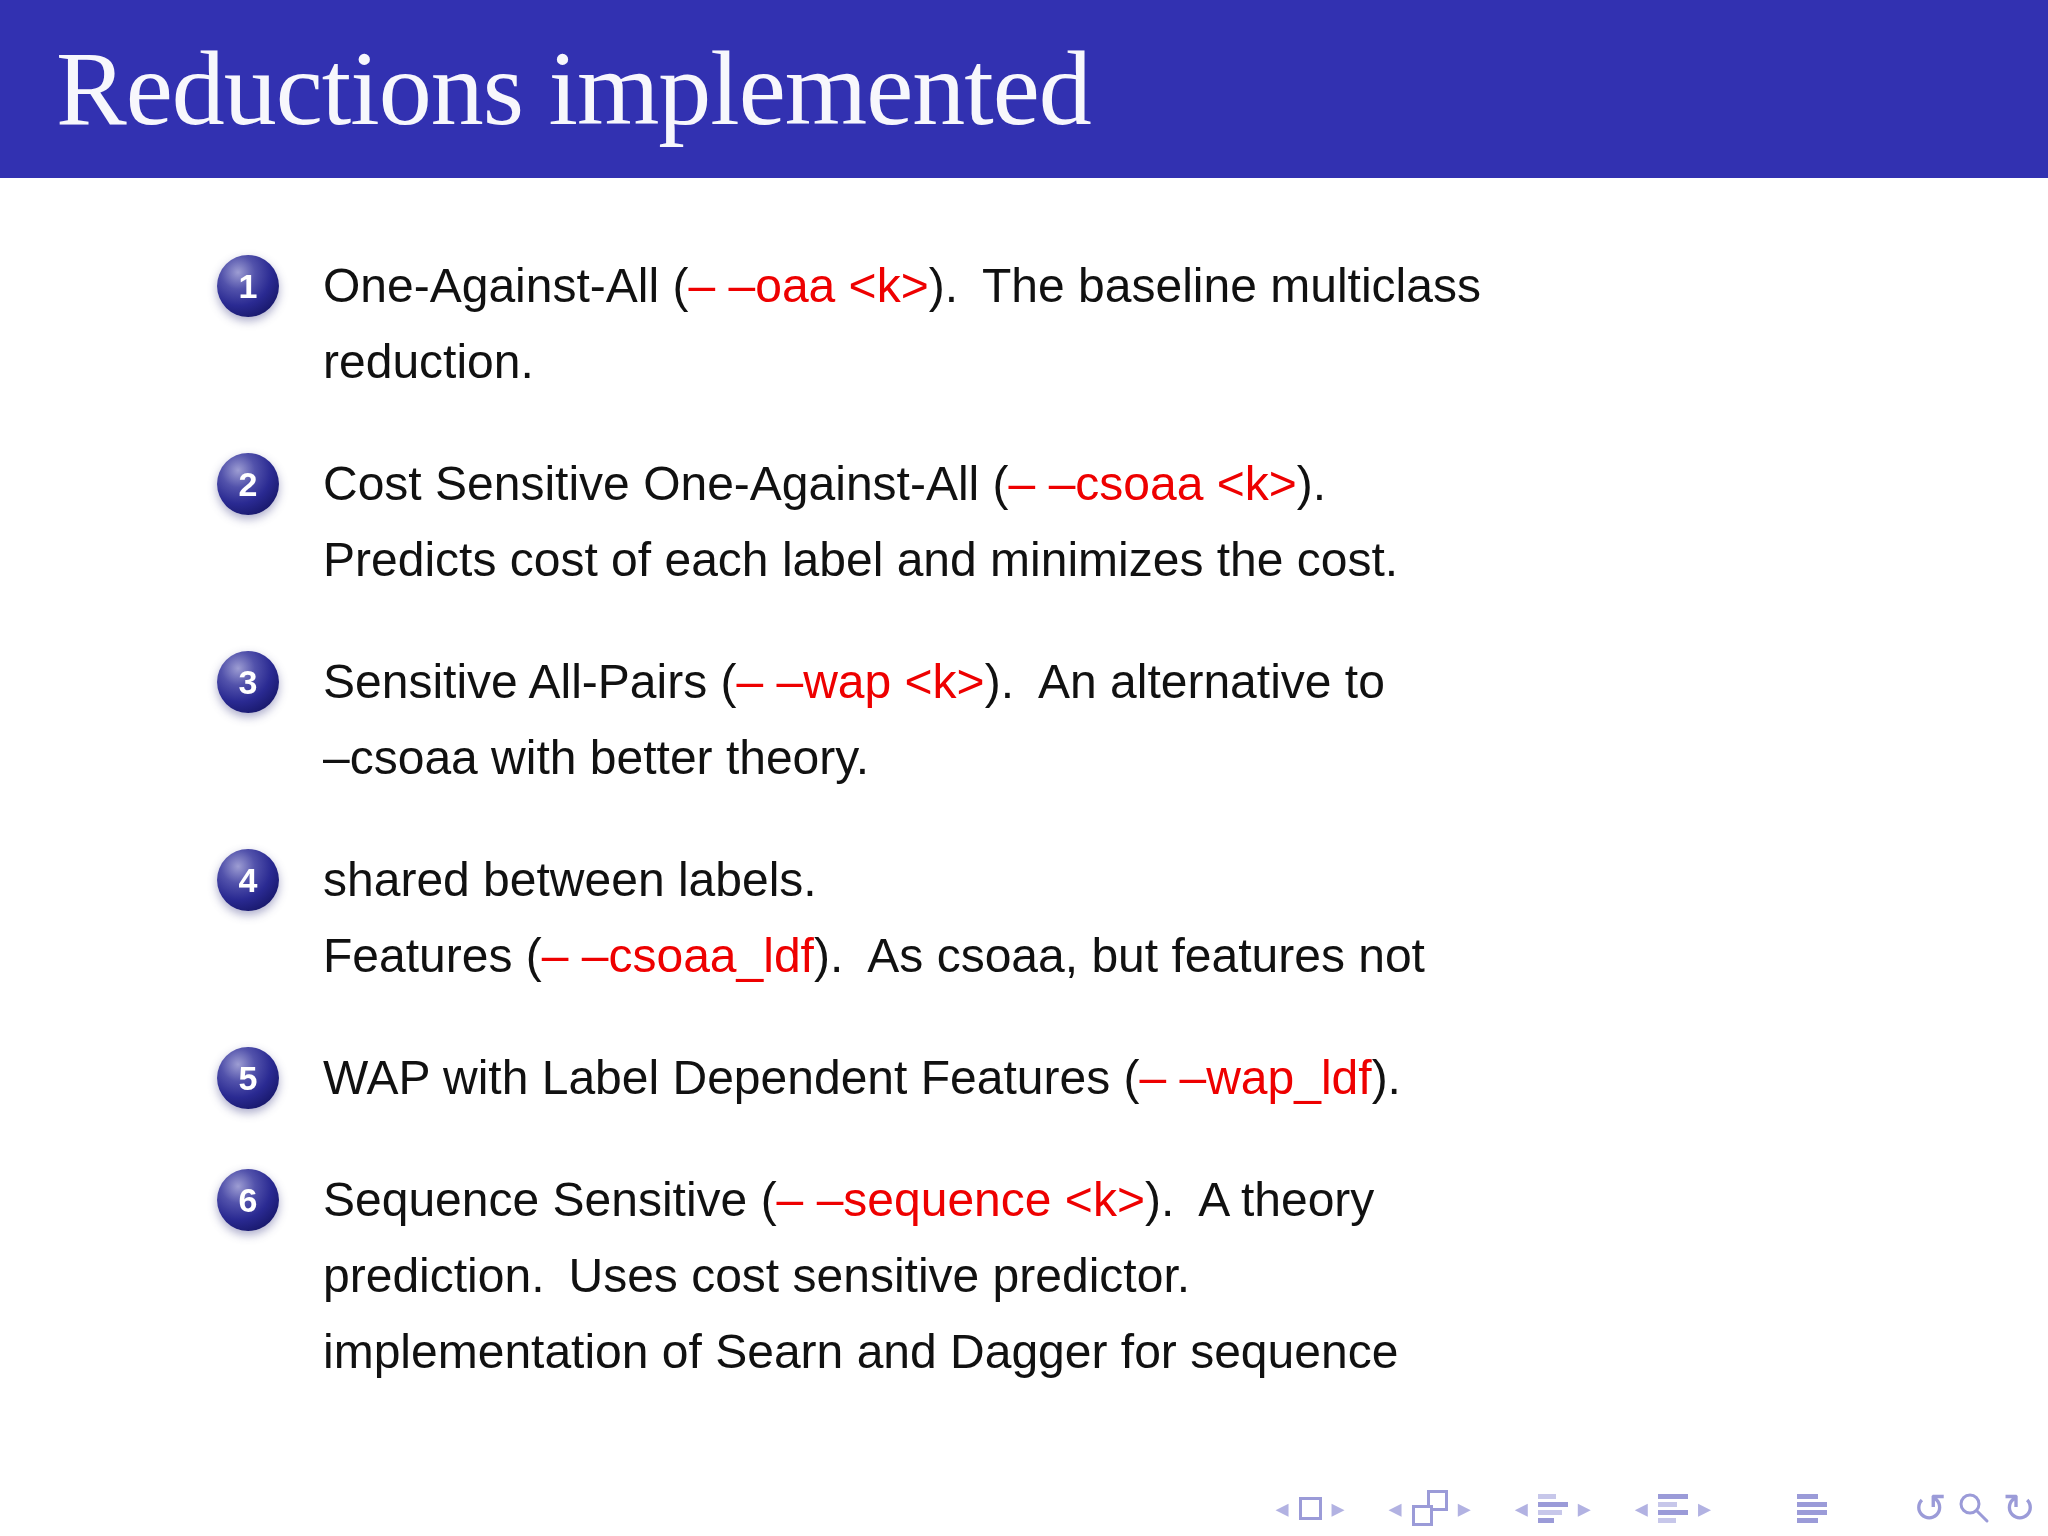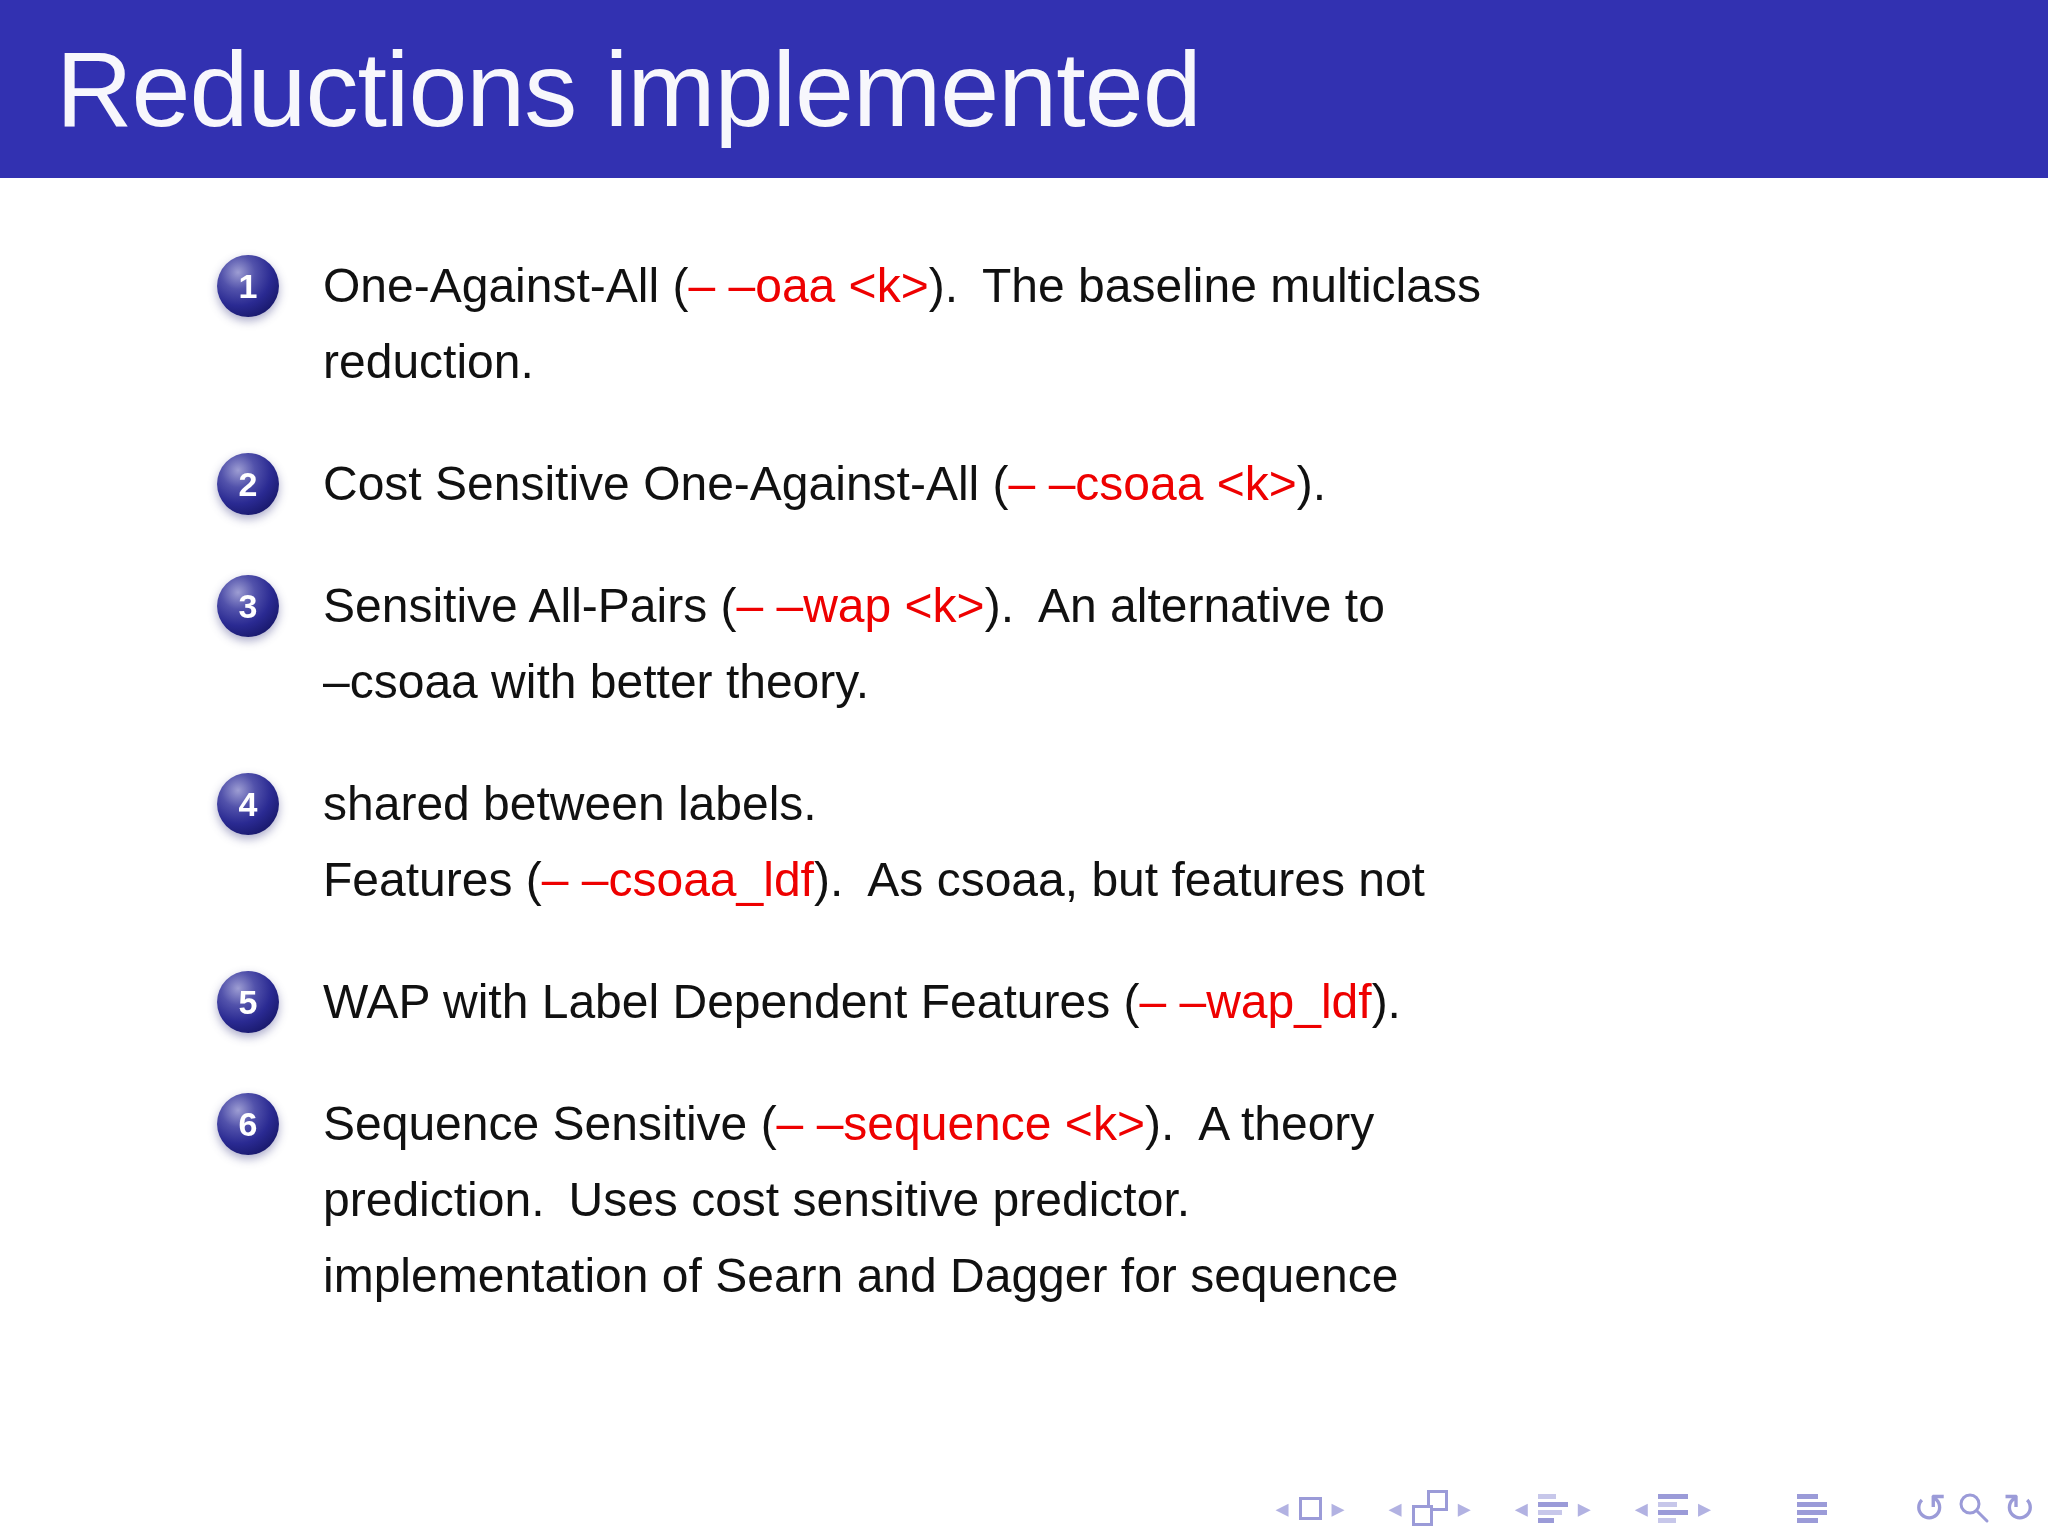--- a/index.html
+++ b/index.html
@@ -9,20 +9,21 @@
     font-family:"Liberation Sans",sans-serif;
   }
   
   .header{
     height:178px;background:var(--header-bg,#3231b1);
     display:flex;align-items:center;padding-left:56px;box-sizing:border-box;
   }
   .header h1{
     margin:0;font-size:106px;font-weight:normal;letter-spacing:-1px;
     color:var(--title-text,#f7f7fc);
+    font-family:Liberation Serif, serif;
   }
   
   .content{padding:70px 30px 0 217px;box-sizing:border-box;}
   ol.rlist{list-style:none;margin:0;padding:0;}
   .item{display:flex;align-items:flex-start;margin-bottom:46px;}
   .badge{
     flex:none;width:62px;height:62px;margin:7px 44px 0 0;border-radius:50%;
     background:radial-gradient(circle at 34% 28%, #9d9dd3 0%, #5252ab 28%, #2a2a92 55%, #131360 88%);
     box-shadow:0 4px 10px rgba(70,70,140,.45);
     color:#ffffff;font-size:34px;font-weight:bold;
@@ -68,20 +69,21 @@
         <span class="badge">1</span>
         <div class="itext">
           <div class="line"><span>One-Against-All (</span><span class="alert">– –oaa &lt;k&gt;</span><span>). The baseline multiclass</span></div>
           <div class="line"><span>reduction.</span></div>
         </div>
       </li>
       <li class="item">
         <span class="badge">2</span>
         <div class="itext">
           <div class="line"><span>Cost Sensitive One-Against-All (</span><span class="alert">– –csoaa &lt;k&gt;</span><span>).</span></div>
+          <div class="line"><span>Predicts cost of each label and minimizes the cost.</span></div>
         </div>
       </li>
       <li class="item">
         <span class="badge">3</span>
         <div class="itext">
           <div class="line"><span>Sensitive All-Pairs (</span><span class="alert">– –wap &lt;k&gt;</span><span>). An alternative to</span></div>
           <div class="line"><span>–csoaa with better theory.</span></div>
         </div>
       </li>
       <li class="item">

